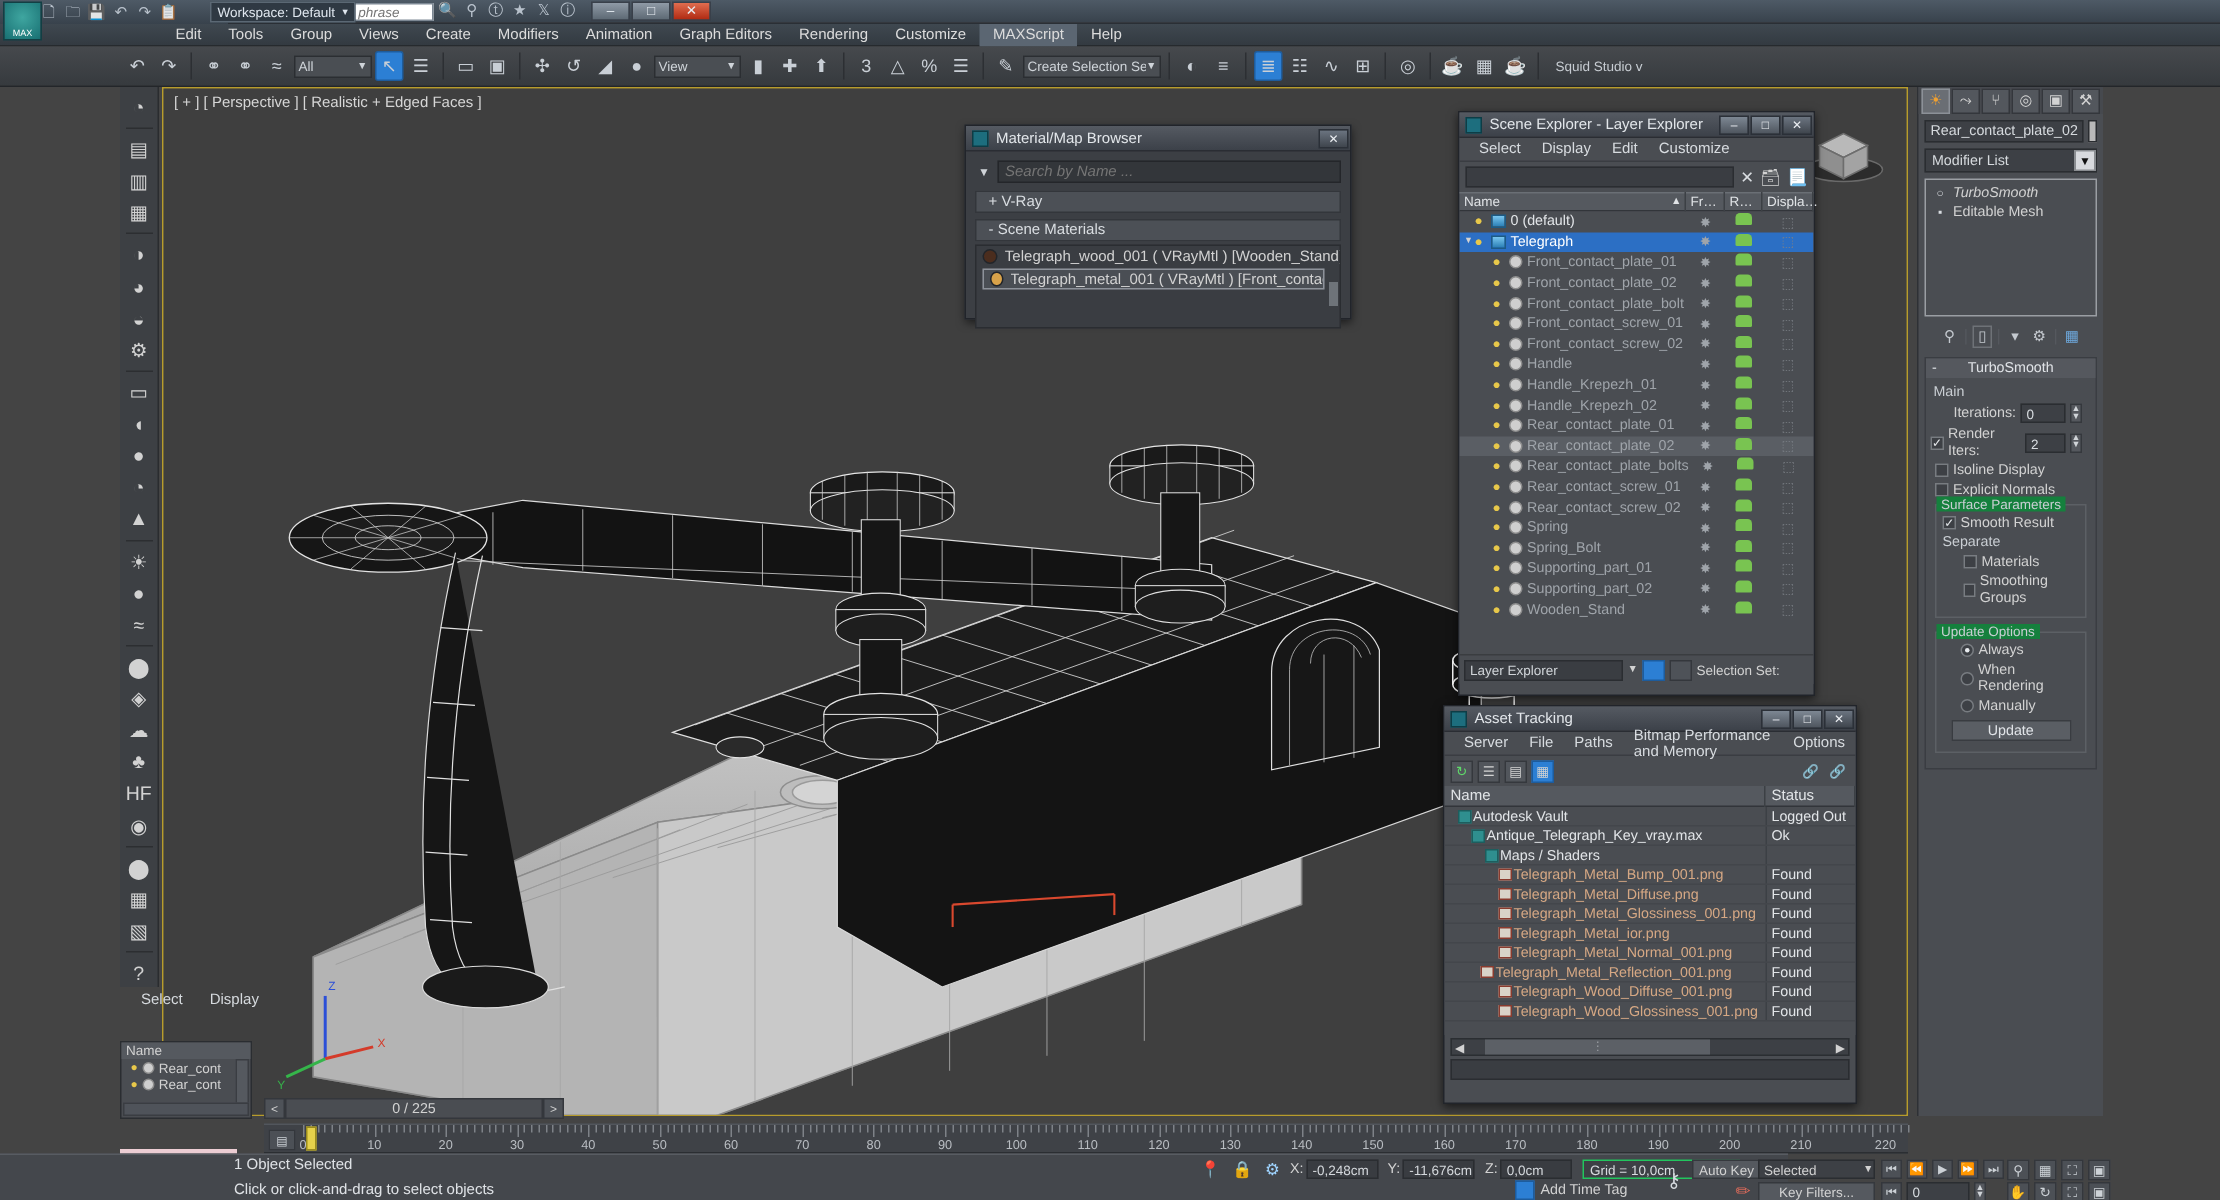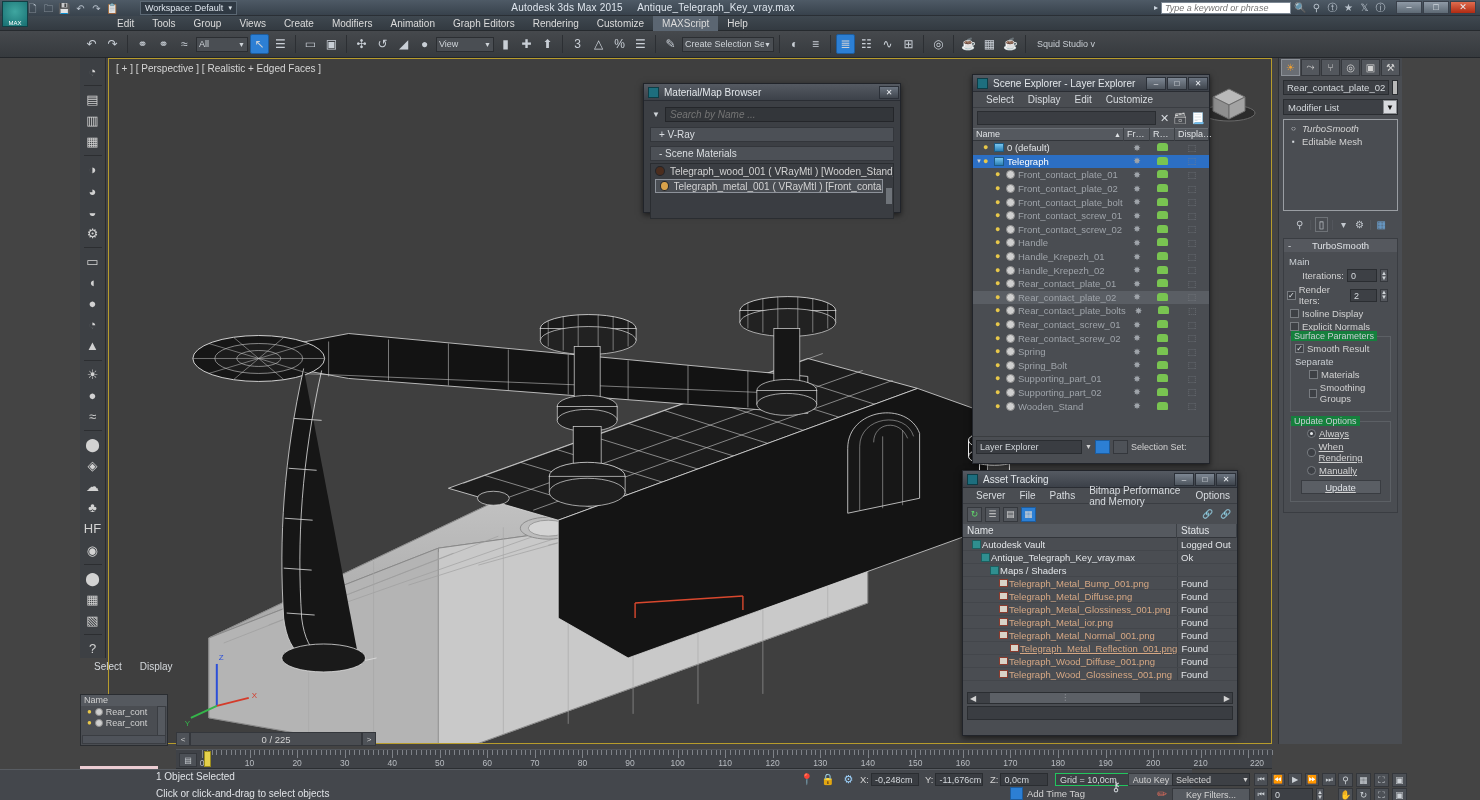--- a/index.html
+++ b/index.html
@@ -213,25 +213,20 @@
 
   .viewcube{position:absolute;right:12px;top:10px;width:60px;height:60px;}
 </style>
 </head>
 <body>
 
 <div id="app">
 
   <div class="titlebar">
     <div class="tb-left"></div>
-    <div class="tb-title">
-      <span>Autodesk 3ds Max 2015</span>
-      &nbsp;&nbsp;&nbsp;
-      <span>Antique_Telegraph_Key_vray.max</span>
-    </div>
     <div class="tb-search">
       <span style="font-size:8px;color:#cdd6e0;">▸</span>
       <input placeholder="Type a keyword or phrase" style="">
       <span class="tb-ico">🔍</span>
       <span class="tb-ico">⚲</span>
       <span class="tb-ico">ⓣ</span>
       <span class="tb-ico">★</span>
       <span class="tb-ico">𝕏</span>
       <span class="tb-ico">ⓘ</span>
       <div class="winbtns">
@@ -918,21 +913,21 @@
           <div class="s">Found</div>
         </div>
         <div class="at-row">
           <div class="n" style="padding-left: 36px;">
             <span class="pngico"></span>
             <span>Telegraph_Metal_Normal_001.png</span>
           </div>
           <div class="s">Found</div>
         </div>
         <div class="at-row">
-          <div class="n" style="padding-left: 47px; text-decoration: underline;">
+          <div class="n" style="padding-left: 24px;">
             <span class="pngico"></span>
             <span>Telegraph_Metal_Reflection_001.png</span>
           </div>
           <div class="s">Found</div>
         </div>
         <div class="at-row">
           <div class="n" style="padding-left: 36px;">
             <span class="pngico"></span>
             <span>Telegraph_Wood_Diffuse_001.png</span>
           </div>
@@ -1029,21 +1024,21 @@
           <div class="fld" style="padding-left:14px;">
             <span class="cb"></span>
             <span>Materials</span>
           </div>
           <div class="fld" style="padding-left:14px;">
             <span class="cb"></span>
             <span>Smoothing Groups</span>
           </div>
         </div>
 
-        <div class="grp" style="margin-top:9px;text-decoration:underline;">
+        <div class="grp" style="margin-top:9px;">
           <span class="gl">Update Options</span>
           <div class="fld" style="padding-left:12px;">
             <span class="rb on"></span>
             <span>Always</span>
           </div>
           <div class="fld" style="padding-left:12px;">
             <span class="rb"></span>
             <span>When Rendering</span>
           </div>
           <div class="fld" style="padding-left:12px;">

